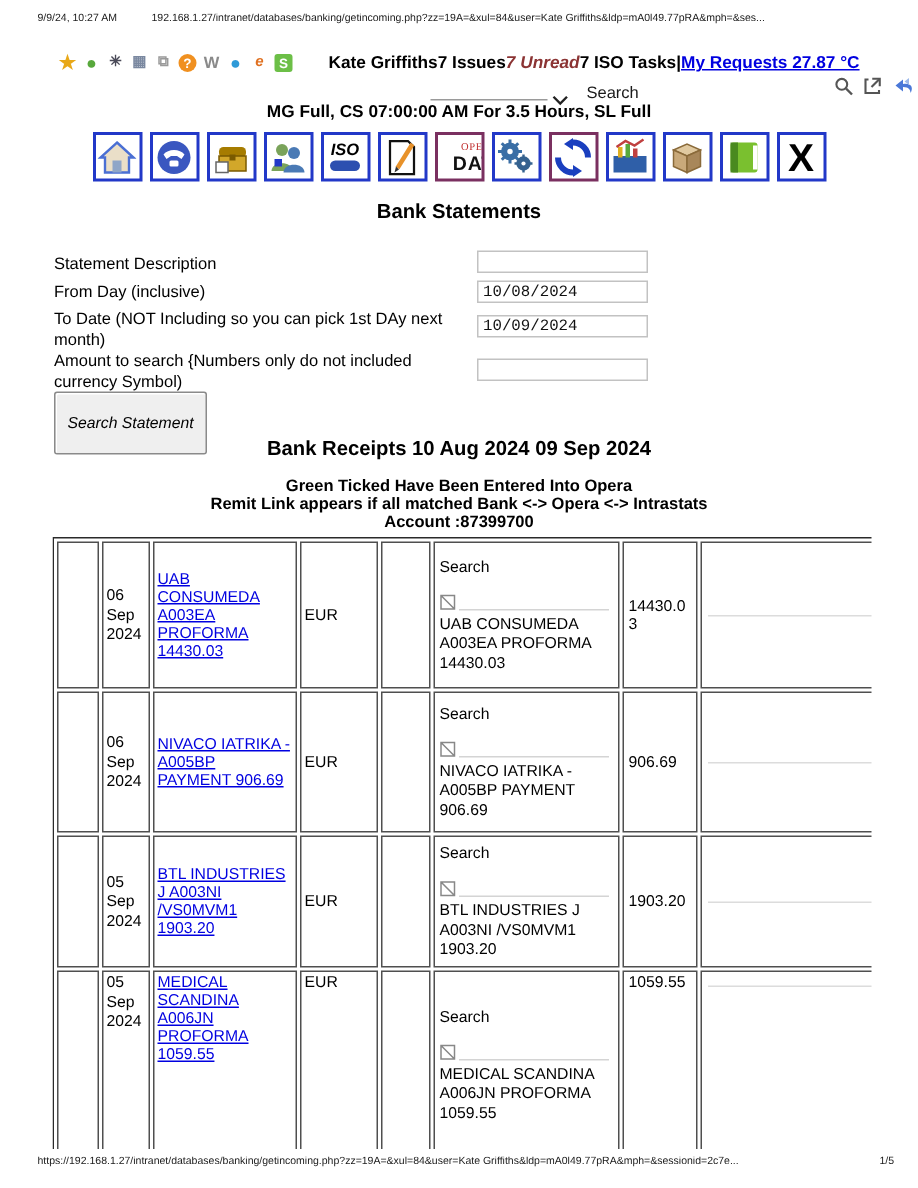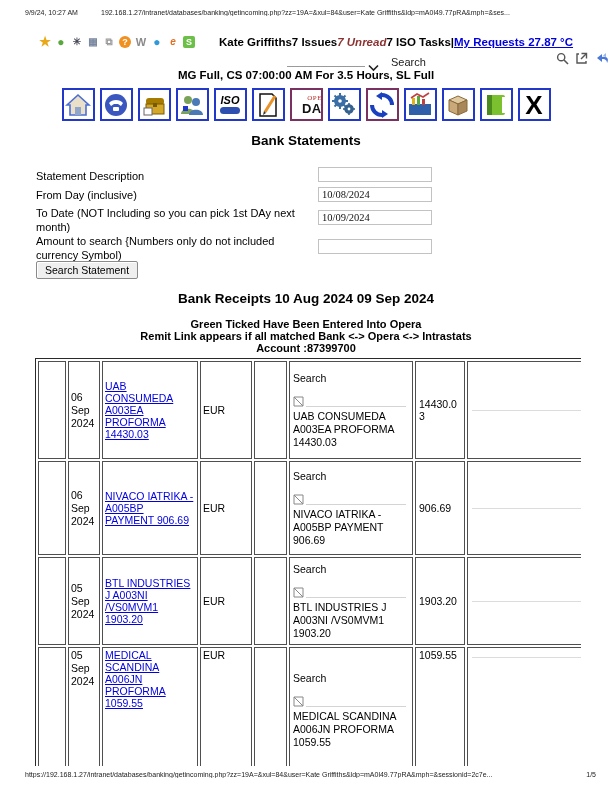--- a/index.html
+++ b/index.html
@@ -56,24 +56,24 @@
   .iso-txt { text-align:center; line-height:1; }
   .iso-top { font-size:11px; font-weight:bold; font-style:italic; }
   .iso-bar { margin:1px auto 0; width:20px; height:7px; background:#2c4fb0; border-radius:4px; }
   .exit-x { font-size:26px; font-weight:bold; color:#000; line-height:1; }
 
   
   .h-title { position:absolute; left:0; right:0; text-align:center; font-weight:bold; font-size:13.5px; }
   .t-statements { top:133px; }
   .form-label { position:absolute; left:36px; width:282px; font-size:11px; line-height:13.5px; color:#000; }
   .form-input { position:absolute; left:318px; width:114px; height:15px; border:1px solid #c2c2c2;
-                font-size:10.5px; padding:0 3px; font-family:Liberation Serif, serif; color:#111; }
-  .btn { position:absolute; top:261px; left:36px; font-size:10.5px; padding:2px 8px;
+                font-size:10.5px; padding:0 3px; font-family:Liberation Mono, monospace; color:#111; }
+  .btn { position:absolute; top:261px; left:36px; font-size:10.5px; padding:14px 8px;
          background:#efefef; border:1px solid #8a8a8a; border-radius:2px;
-         box-shadow: inset 1px 1px 0 #fff; cursor:pointer; font-family:"Liberation Sans", sans-serif; }
+         box-shadow: inset 1px 1px 0 #fff; cursor:pointer; font-family:"Liberation Sans", sans-serif;font-style:italic; }
 
   
   .t-receipts { top:291px; }
   .note { position:absolute; left:0; right:0; text-align:center; font-size:11px; font-weight:bold; }
   .n1 { top:318px; } .n2 { top:330px;text-align:center; } .n3 { top:342px; }
 
   
   .tablewrap { position:absolute; top:358px; left:35px; width:546px; height:408px; overflow:hidden; }
   table { border-collapse:separate; border-spacing:2px; table-layout:fixed; width:542px;
           border:1px solid #2a2a2a; background:#fff; }

